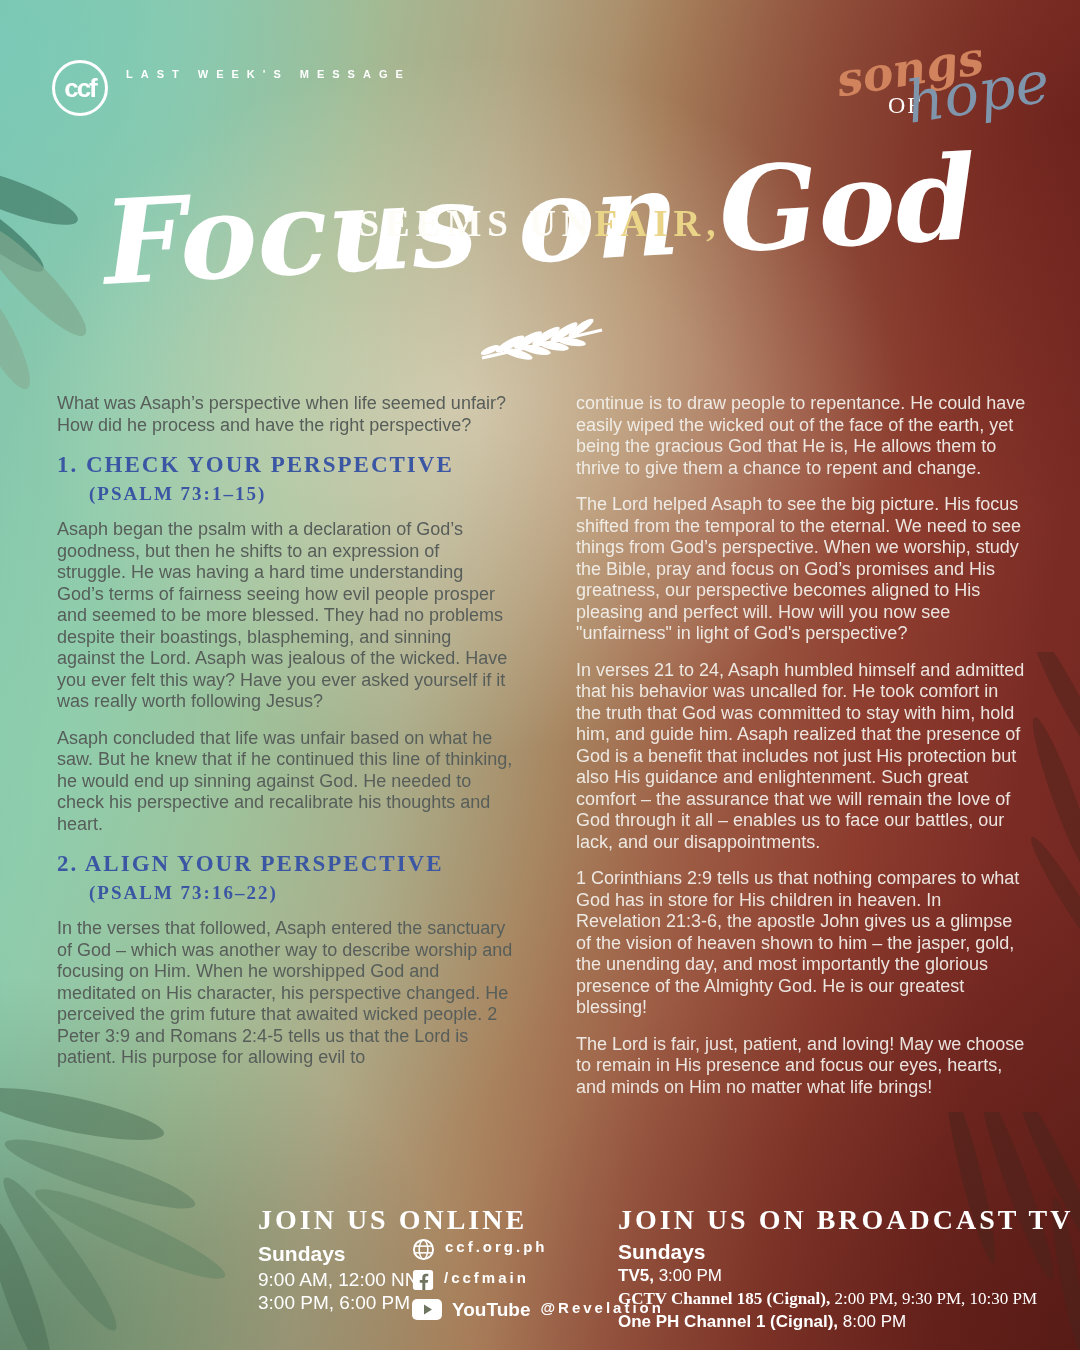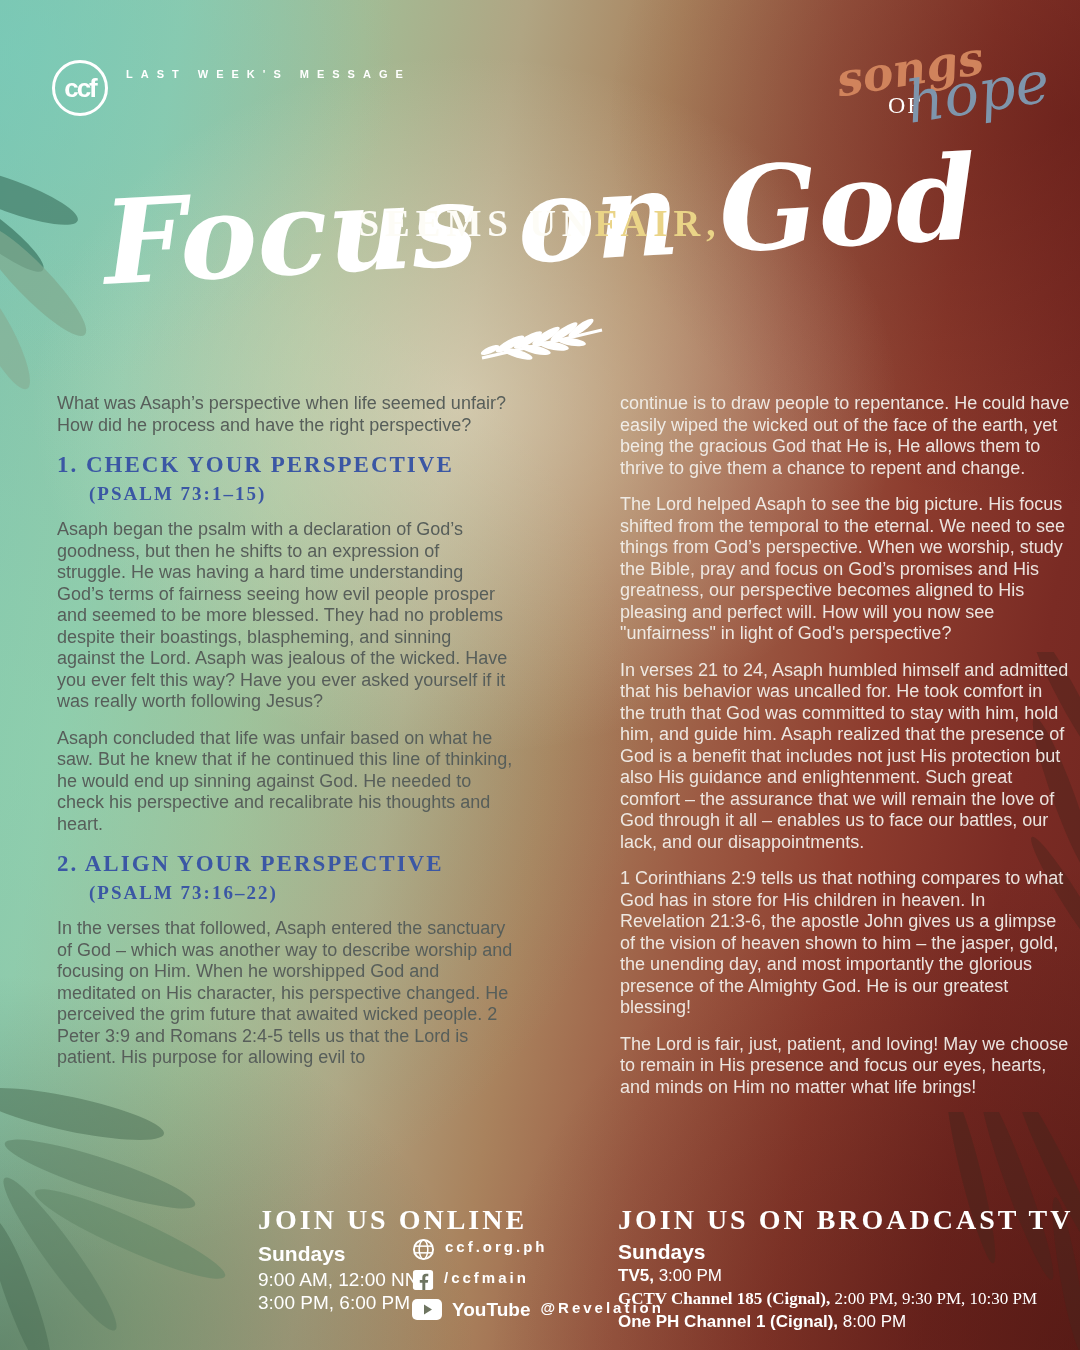--- a/index.html
+++ b/index.html
@@ -32,21 +32,21 @@
           color:#fdfcf6;letter-spacing:6px;z-index:3;}
   .t1{top:164px;font-size:37px;}
   .t2{top:202px;font-size:37px;}
   .gold{color:#ead487;}
   .t-script{top:152px;left:0;width:1080px;text-align:center;font-family:"DejaVu Serif",serif;
             font-style:italic;font-weight:bold;font-size:116px;color:#fff;transform:rotate(-3deg);z-index:2;}
   
   .col{top:393px;}
   .col p{font-size:18px;line-height:21.5px;margin:0 0 15px;}
   .col-left{left:57px;width:456px;color:#575e5a;}
-  .col-right{left:576px;width:452px;color:rgba(243,241,237,0.93);margin-left:44px;}
+  .col-right{left:576px;width:452px;color:rgba(243,241,237,0.93);}
   .sec-head{font-family:"Liberation Serif",serif;font-weight:bold;color:#3b57a4;font-size:23px;
             line-height:27px;letter-spacing:2px;margin:6px 0 12px;}
   .sec-head .ref{display:block;font-size:19px;padding-left:32px;margin-top:2px;letter-spacing:2px;}
   .col-right .sec-head{color:#8598d8;padding-left:34px;text-indent:-34px;margin-top:10px;}
   .col-right .sec-head .ref{display:inline;font-size:19px;padding-left:0;}
   
   .f-title{font-family:"Liberation Serif",serif;font-weight:bold;font-size:28px;letter-spacing:3px;color:#fff;}
   .online-title{left:258px;top:1204px;}
   .online-day{left:258px;top:1242px;font-size:21px;font-weight:bold;color:#fff;}
   .online-time{left:258px;color:#fff;font-size:19px;}

